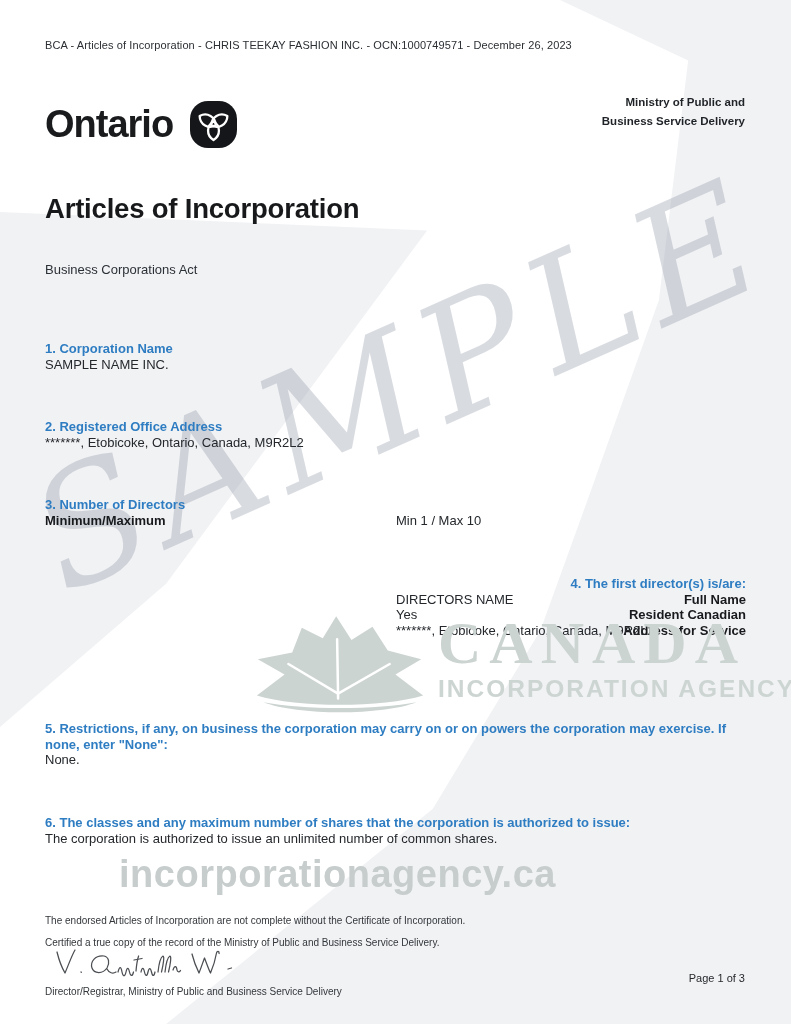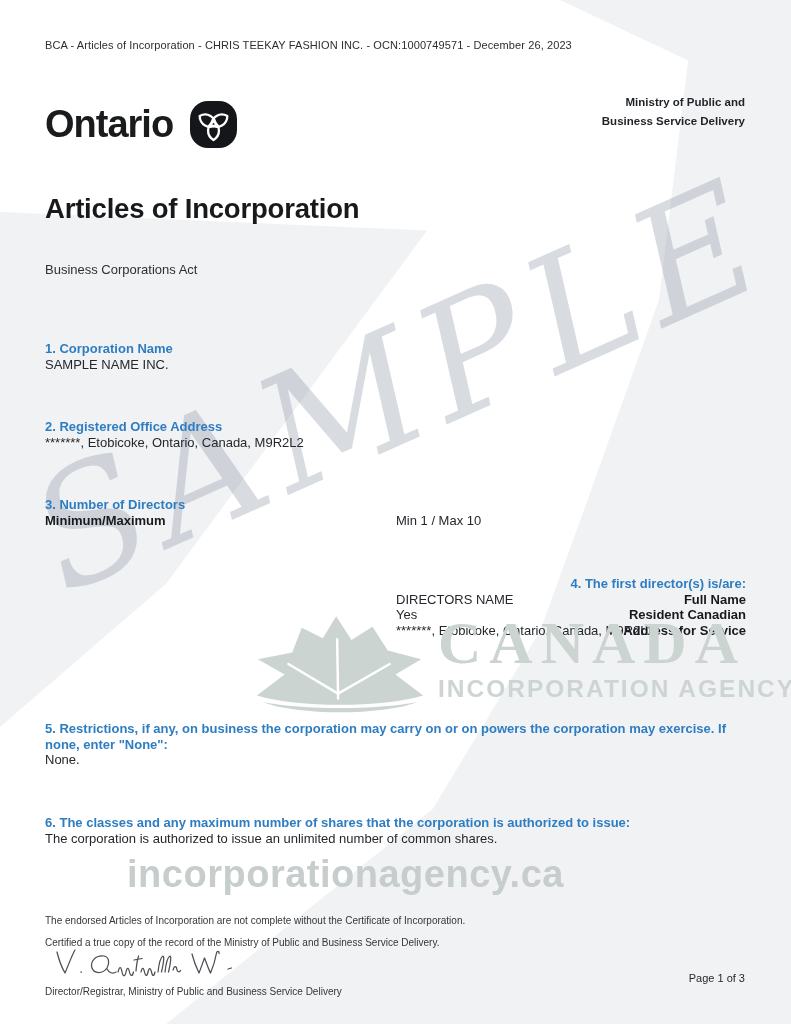--- a/index.html
+++ b/index.html
@@ -34,21 +34,21 @@
 
   .wm-canada{position:absolute;left:254px;top:614px;display:flex;align-items:flex-start;gap:12px;pointer-events:none;}
   .wm-canada-title{
     font-family:"Liberation Serif", serif;font-weight:700;font-size:60px;line-height:58px;
     letter-spacing:8px;color:#ccd4d2;white-space:nowrap;
   }
   .wm-canada-sub{
     font-size:24.5px;font-weight:700;letter-spacing:2px;color:#cdd5d3;margin-top:3px;white-space:nowrap;
   }
   .wm-url{
-    position:absolute;left:8px;top:853px;width:675px;text-align:center;
+    position:absolute;left:0;top:853px;width:675px;text-align:center;
     font-size:38px;font-weight:700;color:#c6cdcc;letter-spacing:0.5px;pointer-events:none;
   }
   .f-line{position:absolute;left:45px;font-size:10px;color:#33373b;}
   .director{position:absolute;left:45px;top:986px;font-size:10px;color:#33373b;}
   .pageno{position:absolute;right:46px;top:972px;font-size:11px;color:#26292c;}
   .sig{position:absolute;left:52px;top:947px;}
 </style>
 </head>
 <body>
 

